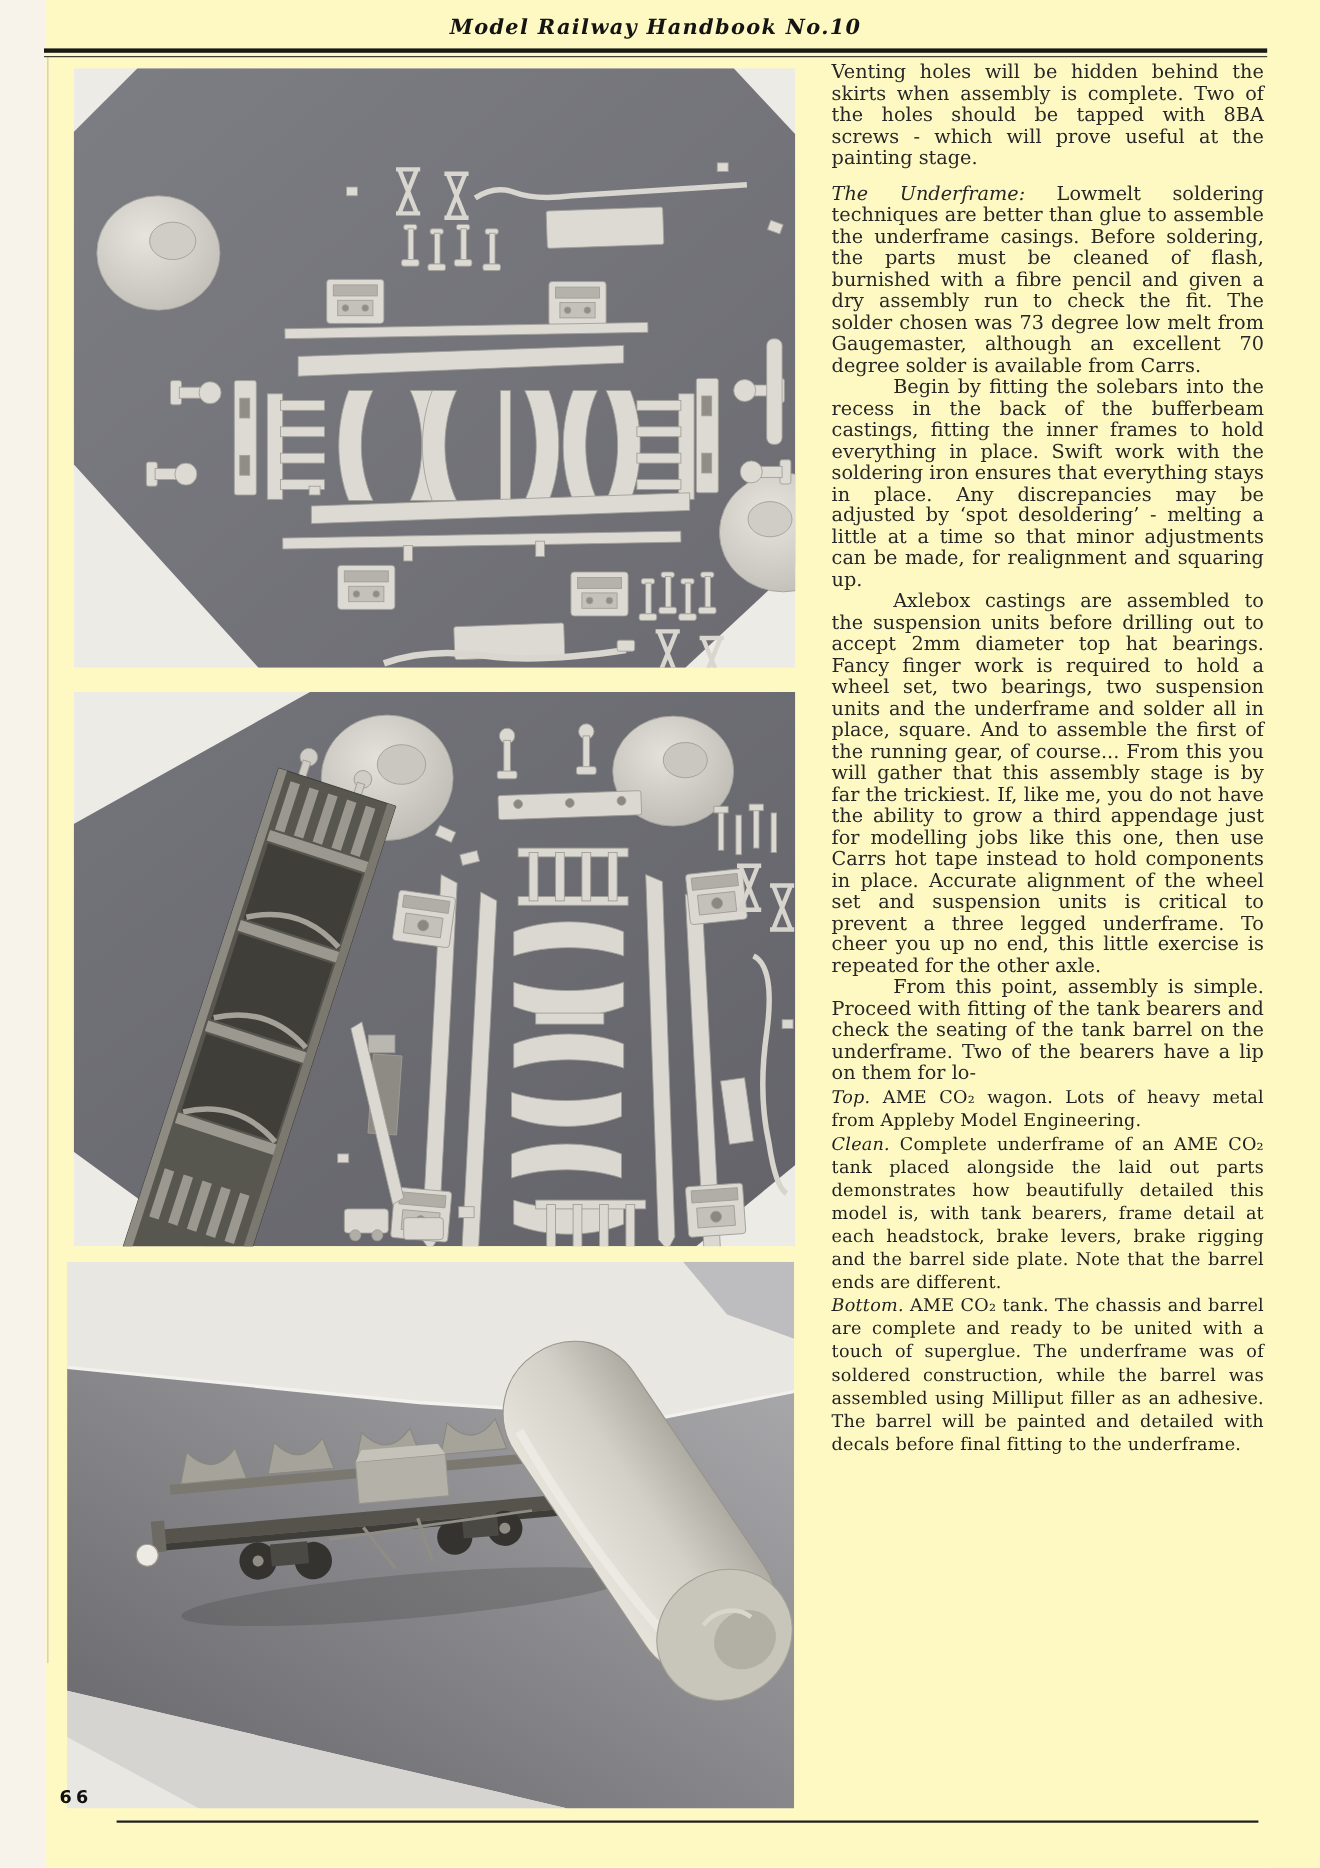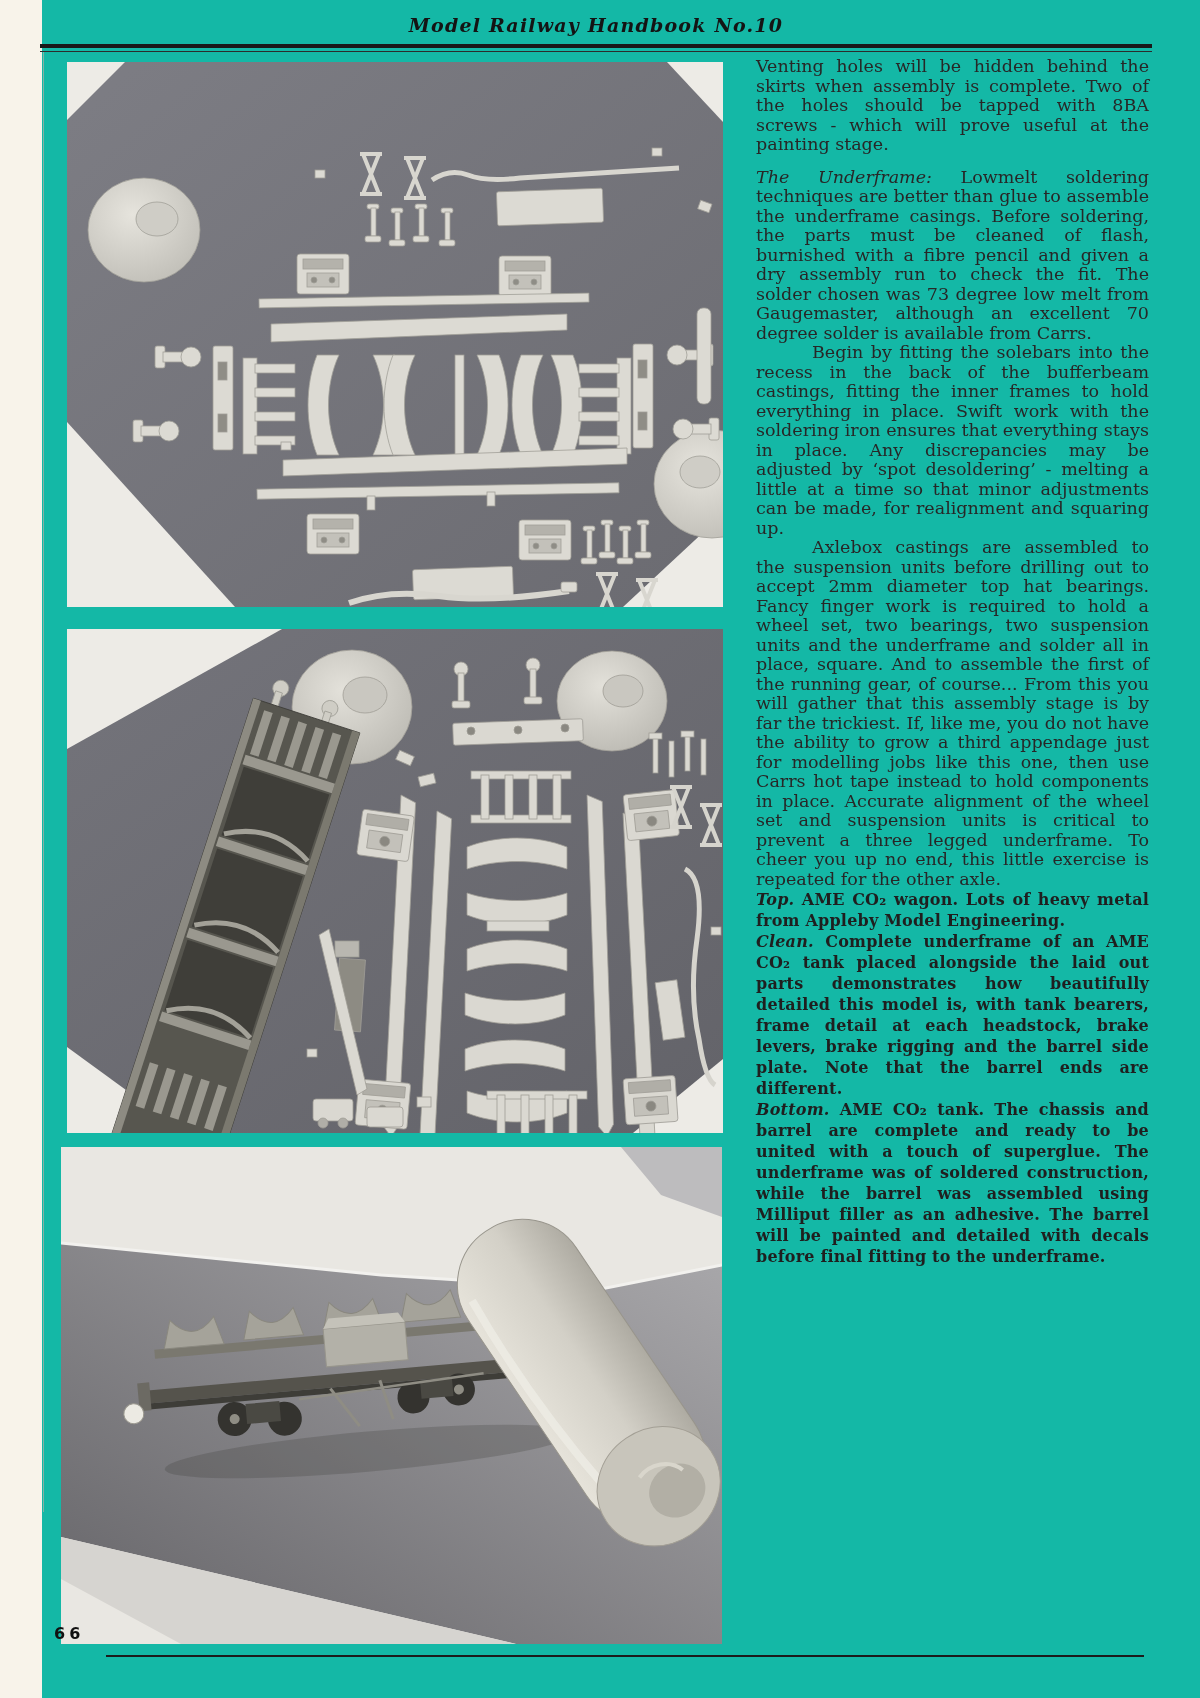--- a/index.html
+++ b/index.html
@@ -1,34 +1,34 @@
 <!DOCTYPE html>
 <html><head>
 <meta charset="utf-8">
 <style>
   html,body{margin:0;padding:0;}
-  .page{position:relative;width:1200px;height:1698px;background:#14b8a6;overflow:hidden;
+  .page{position:relative;width:1200px;height:1698px;background:#fef9c3;overflow:hidden;
         font-family:"DejaVu Serif","Liberation Serif",serif;color:#262626;}
   .left-strip{position:absolute;left:0;top:0;width:42px;height:1698px;background:#f8f3ea;}
   .gutter-line{position:absolute;left:43px;top:52px;width:1px;height:1460px;background:#b4afa4;opacity:.7;}
   .header-title{position:absolute;top:14px;left:40px;width:1112px;text-align:center;
         font-style:italic;font-weight:bold;font-size:19px;letter-spacing:1.2px;color:#141414;}
   .rule-thick{position:absolute;top:44px;left:40px;width:1112px;height:4px;background:#191919;}
   .rule-thin{position:absolute;top:51px;left:40px;width:1112px;height:1px;background:#2c2c2c;}
   .photo{position:absolute;display:block;}
   #photo-top{left:67px;top:62px;}
   #photo-middle{left:67px;top:629px;}
   #photo-bottom{left:61px;top:1147px;}
   .column{position:absolute;left:756px;top:57px;width:393px;font-size:17.5px;line-height:19.5px;
         text-align:justify;color:#272727;}
   .column p{margin:0;}
   p.indent{text-indent:56px;}
   p.spaced{margin-top:13px;}
   .p-lead{font-style:italic;}
-  .caption{font-weight:bold;font-size:16px;line-height:21px;margin-top:16px;letter-spacing:.2px;color:#1f1f1f;}
+  .caption{font-weight:normal;font-size:16px;line-height:21px;margin-top:16px;letter-spacing:.2px;color:#1f1f1f;}
   .cap-lead{font-style:italic;}
   .page-number{position:absolute;left:54px;top:1624px;font-family:"DejaVu Sans","Liberation Sans",sans-serif;
         font-weight:bold;font-size:16px;letter-spacing:4px;color:#111;}
   .footer-rule{position:absolute;left:106px;top:1655px;width:1038px;height:2px;background:#1c1c1c;}
 </style>
 </head>
 <body>
 
 <div class="page">
   <div class="left-strip"></div>
@@ -360,20 +360,21 @@
       <ellipse cx="584" cy="362" rx="29" ry="26" fill="#b2afa5"></ellipse>
       <path d="M560,330 a30,27 0 0 1 40,18" stroke="#d9d6cc" stroke-width="4" fill="none"></path>
     </g>
   </svg>
 
   <div class="column">
     <p>Venting holes will be hidden behind the skirts when assembly is complete. Two of the holes should be tapped with 8BA screws - which will prove useful at the painting stage.</p>
     <p class="spaced"><span class="p-lead">The Underframe:</span><span> Lowmelt soldering techniques are better than glue to assemble the underframe casings. Before soldering, the parts must be cleaned of flash, burnished with a fibre pencil and given a dry assembly run to check the fit. The solder chosen was 73 degree low melt from Gaugemaster, although an excellent 70 degree solder is available from Carrs.</span></p>
     <p class="indent">Begin by fitting the solebars into the recess in the back of the bufferbeam castings, fitting the inner frames to hold everything in place. Swift work with the soldering iron ensures that everything stays in place. Any discrepancies may be adjusted by ‘spot desoldering’ - melting a little at a time so that minor adjustments can be made, for realignment and squaring up.</p>
     <p class="indent">Axlebox castings are assembled to the suspension units before drilling out to accept 2mm diameter top hat bearings. Fancy finger work is required to hold a wheel set, two bearings, two suspension units and the underframe and solder all in place, square. And to assemble the first of the running gear, of course... From this you will gather that this assembly stage is by far the trickiest. If, like me, you do not have the ability to grow a third appendage just for modelling jobs like this one, then use Carrs hot tape instead to hold components in place. Accurate alignment of the wheel set and suspension units is critical to prevent a three legged underframe. To cheer you up no end, this little exercise is repeated for the other axle.</p>
+    <p class="indent">From this point, assembly is simple. Proceed with fitting of the tank bearers and check the seating of the tank barrel on the underframe. Two of the bearers have a lip on them for lo-</p>
 
     <p class="caption"><span class="cap-lead">Top.</span><span> AME CO₂ wagon. Lots of heavy metal from Appleby Model Engineering.</span></p>
     <p class="caption"><span class="cap-lead">Clean.</span><span> Complete underframe of an AME CO₂ tank placed alongside the laid out parts demonstrates how beautifully detailed this model is, with tank bearers, frame detail at each headstock, brake levers, brake rigging and the barrel side plate. Note that the barrel ends are different.</span></p>
     <p class="caption"><span class="cap-lead">Bottom.</span><span> AME CO₂ tank. The chassis and barrel are complete and ready to be united with a touch of superglue. The underframe was of soldered construction, while the barrel was assembled using Milliput filler as an adhesive. The barrel will be painted and detailed with decals before final fitting to the underframe.</span></p>
   </div>
 
   <div class="page-number">66</div>
   <div class="footer-rule"></div>
 </div>
 

